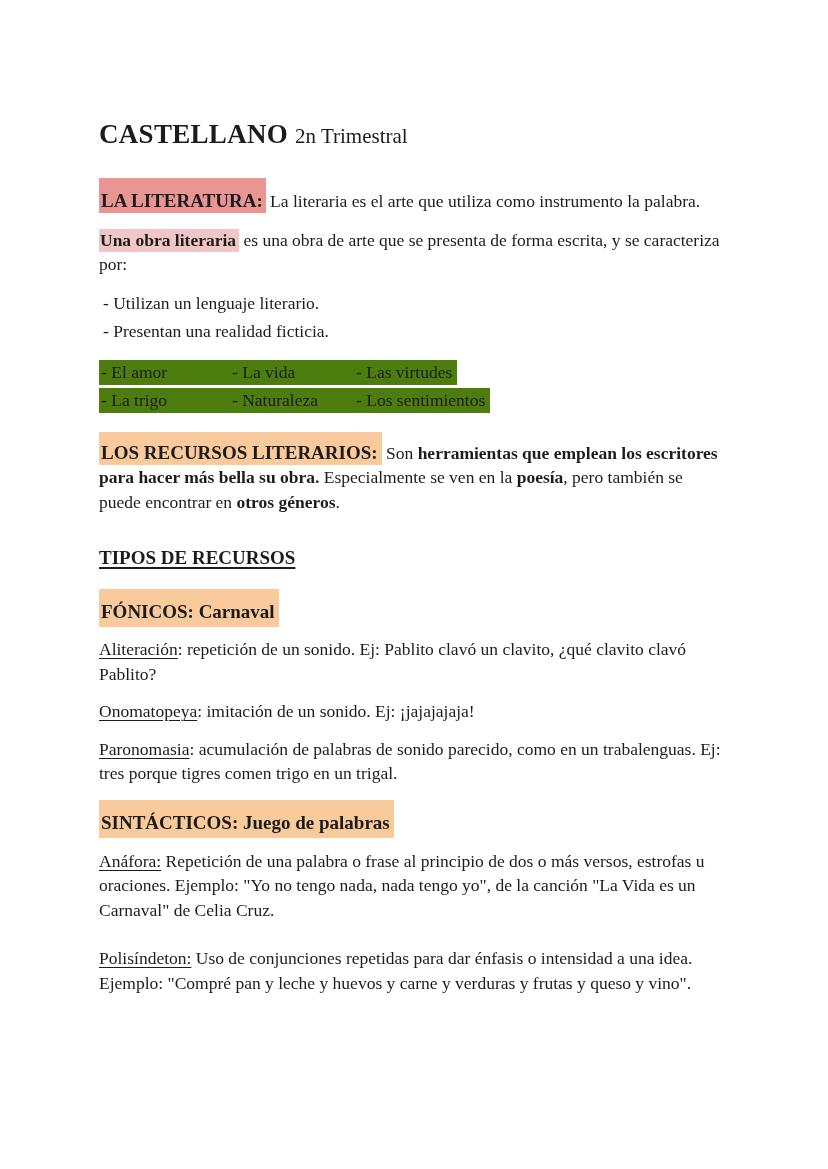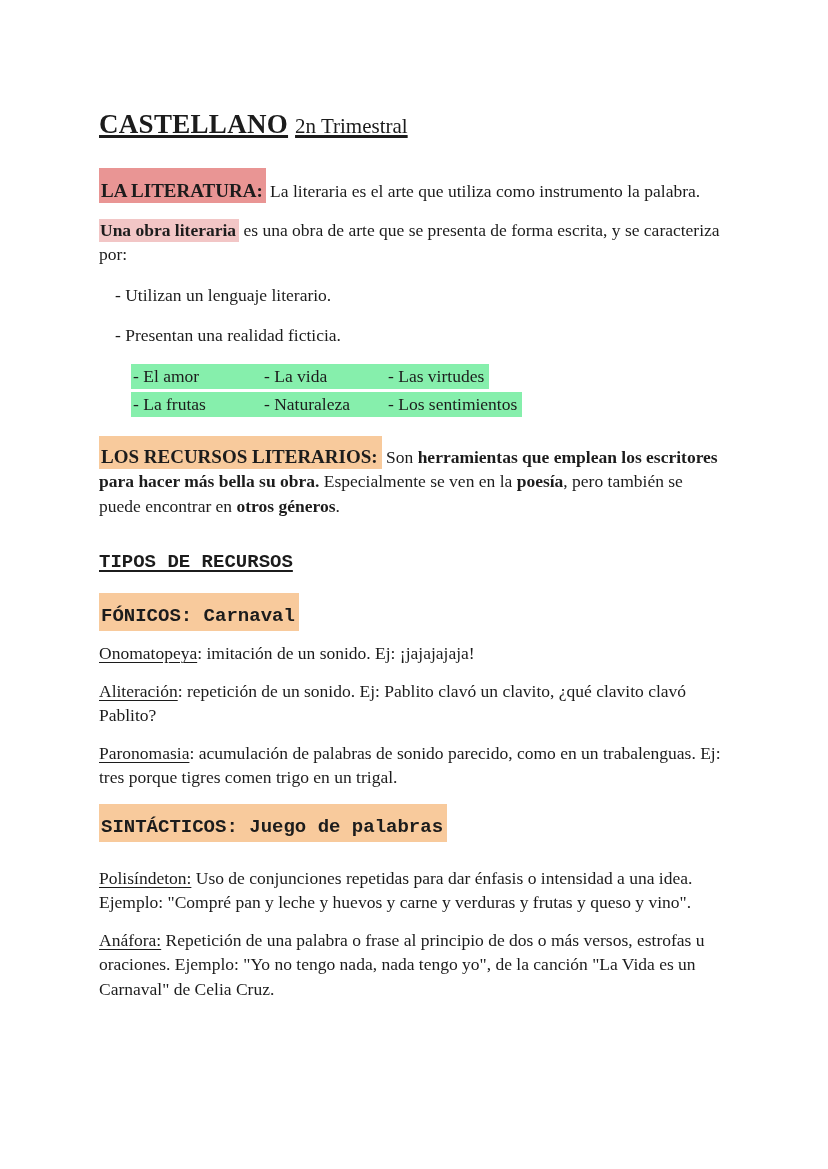--- a/index.html
+++ b/index.html
@@ -7,52 +7,51 @@
     position: relative;
     width: 828px;
     height: 1169px;
     background: #ffffff;
     box-sizing: border-box;
     padding: 104px 99px 40px 99px;
     font-family: "Liberation Serif", "DejaVu Serif", serif;
     color: #1c1c1c;
     overflow: hidden;
   }
-  .doc-title { margin: 0 0 38px 0; font-weight: normal; text-decoration: underline; }
+  .doc-title { margin: 10px 0 38px 0; font-weight: normal; }
   .title-main { font-size: 27px; font-weight: bold; letter-spacing: 0.3px; }
   .title-sub  { font-size: 21px; margin-left: 7px; }
 
   .para { font-size: 17.5px; line-height: 24.5px; margin: 0 0 14px 0; }
   .bold { font-weight: bold; }
   .inline-label { font-weight: bold; margin-top: 32px; }
   .big-label { font-size: 19px; font-weight: bold; }
 
   .hl-red    { background: #e99594; padding: 12px 3px 2px 2px; }
   .hl-pink   { background: #f2c6c6; padding: 1px 3px 2px 1px; }
   .hl-orange { background: #f8ca9c; padding: 10px 4px 2px 2px; }
 
   .bullets { margin: 0 0 17px 0; }
-  .bullets .para { margin: 16px; line-height: 24px; }
+  .bullets .para { margin: 4px; line-height: 24px; }
 
   .theme-rows { margin: 0 0 28px 0; }
   .theme-row {
     display: table;
-    background: #86efac;
+    background: #4d7c0f;
     font-size: 17.5px;
     line-height: 22px;
     padding: 1px 5px 2px 2px;
     margin-bottom: 3px;
     white-space: nowrap;
-    margin-left: 32px;
   }
   .cell { display: inline-block; }
   .c1 { width: 131px; }
   .c2 { width: 124px; }
 
-  .section-heading { margin: 31px 0 12px 0; font-size: 19px; font-weight: bold; line-height: 26px; font-family: Liberation Mono, monospace; }
+  .section-heading { margin: 31px 0 12px 0; font-size: 19px; font-weight: bold; line-height: 26px; }
   .underline-heading {
     text-decoration: underline;
     text-decoration-thickness: 1.5px;
     text-underline-offset: 3px;
   }
   .section-heading .hl-orange { display: inline-block; }
 
   .term {
     text-decoration: underline;
     text-decoration-thickness: 1px;
@@ -85,55 +84,55 @@
   </div>
 
 
   <div class="theme-rows">
     <div class="theme-row">
       <span class="cell c1">- El amor</span>
         <span class="cell c2">- La vida</span>
         <span class="cell c3">- Las virtudes</span>
     </div>
     <div class="theme-row">
-      <span class="cell c1">- La frutas</span>
+      <span class="cell c1">- La trigo</span>
         <span class="cell c2">- Naturaleza</span>
         <span class="cell c3">- Los sentimientos</span>
     </div>
   </div>
 
   <p class="para recursos-para">
     <span class="hl-orange big-label">LOS RECURSOS LITERARIOS:</span><span> Son </span><span class="bold">herramientas que emplean los escritores para hacer más bella su obra.</span><span> Especialmente se ven en la </span><span class="bold">poesía</span><span>, pero también se puede encontrar en </span><span class="bold">otros géneros</span><span>.</span>
   </p>
 
   <h2 class="section-heading">
     <span class="underline-heading">TIPOS DE RECURSOS</span>
   </h2>
 
   <h3 class="section-heading" style="margin-top:18px; margin-bottom:10px;">
     <span class="hl-orange">FÓNICOS: Carnaval</span>
   </h3>
 
   <p class="para def-para">
-    <span class="term">Onomatopeya</span><span>: imitación de un sonido. Ej: ¡jajajajaja!</span>
+    <span class="term">Aliteración</span><span>: repetición de un sonido. Ej: Pablito clavó un clavito, ¿qué clavito clavó Pablito?</span>
   </p>
 
   <p class="para def-para">
-    <span class="term">Aliteración</span><span>: repetición de un sonido. Ej: Pablito clavó un clavito, ¿qué clavito clavó Pablito?</span>
+    <span class="term">Onomatopeya</span><span>: imitación de un sonido. Ej: ¡jajajajaja!</span>
   </p>
 
   <p class="para def-para">
     <span class="term">Paronomasia</span><span>: acumulación de palabras de sonido parecido, como en un trabalenguas. Ej: tres porque tigres comen trigo en un trigal.</span>
   </p>
 
   <h3 class="section-heading" style="margin-top:14px; margin-bottom:11px;">
     <span class="hl-orange">SINTÁCTICOS: Juego de palabras</span>
   </h3>
 
+  <p class="para def-para">
+    <span class="term">Anáfora:</span><span> Repetición de una palabra o frase al principio de dos o más versos, estrofas u oraciones. Ejemplo: "Yo no tengo nada, nada tengo yo", de la canción "La Vida es un Carnaval" de Celia Cruz.</span>
+  </p>
+
   <p class="para def-para mt-lg">
     <span class="term">Polisíndeton:</span><span> Uso de conjunciones repetidas para dar énfasis o intensidad a una idea. Ejemplo: "Compré pan y leche y huevos y carne y verduras y frutas y queso y vino".</span>
-  </p>
-
-  <p class="para def-para">
-    <span class="term">Anáfora:</span><span> Repetición de una palabra o frase al principio de dos o más versos, estrofas u oraciones. Ejemplo: "Yo no tengo nada, nada tengo yo", de la canción "La Vida es un Carnaval" de Celia Cruz.</span>
   </p>
 
 </div>
 
 </body></html>

